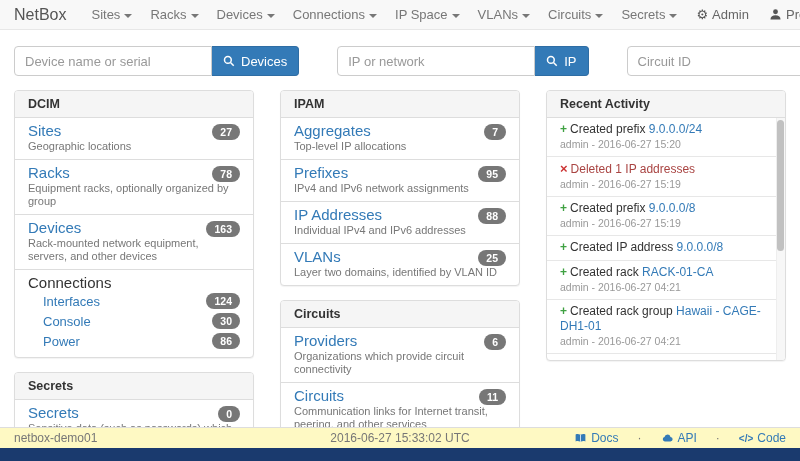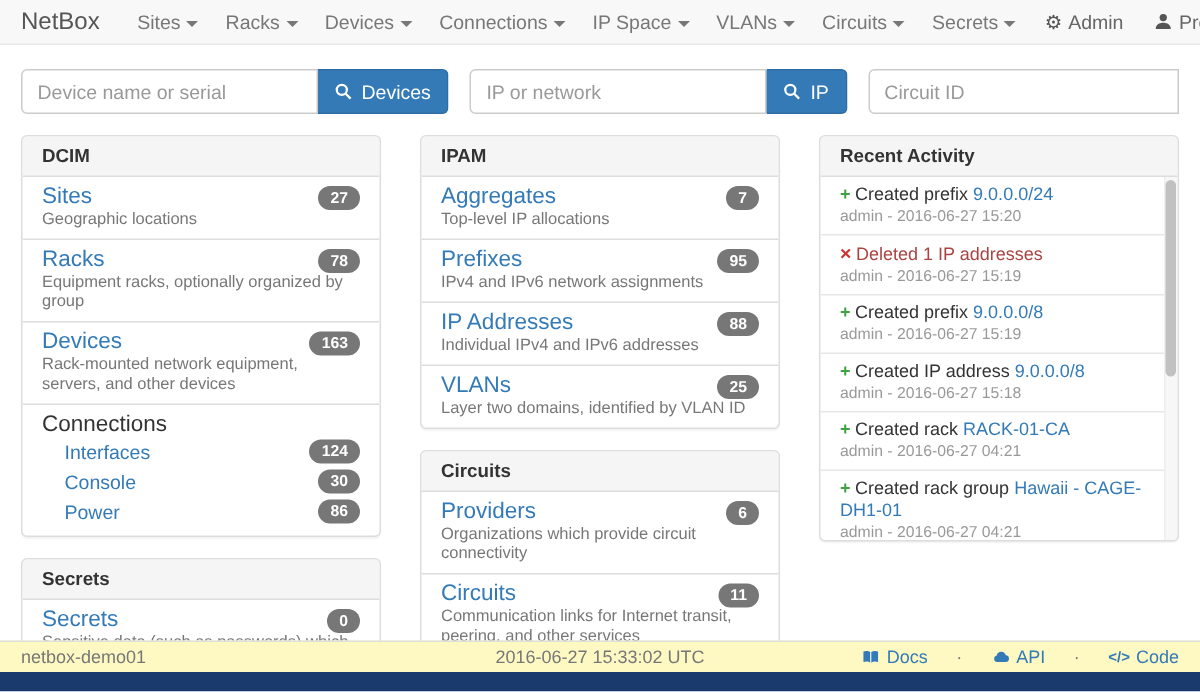--- a/index.html
+++ b/index.html
@@ -21,21 +21,21 @@
   }
   .caret {
     display: inline-block; width: 0; height: 0; margin-top: 2px;
     border-top: 4px solid #777; border-left: 4px solid transparent; border-right: 4px solid transparent;
   }
   .nav-right { margin-left: auto; display: flex; align-items: center; }
   .nav-right .nav-item { color: #666; padding: 0 10px; }
   .nav-icon { display: inline-flex; width: 13px; height: 13px; }
   .gear-glyph { font-size: 13px; line-height: 13px; color: #555; }
   
-  .search-row { display: flex; gap: 14px; padding: 16px 14px 0 14px; }
+  .search-row { display: flex; gap: 38px; padding: 16px 14px 0 14px; }
   .search-group { flex: 1; display: flex; }
   .search-group input {
     flex: 1; min-width: 0; height: 30px; border: 1px solid #ccc;
     border-radius: 4px 0 0 4px; padding: 0 10px; font-size: 13px; color: #555;
     font-family: "Liberation Sans", sans-serif; outline: none;
   }
   .search-group input::placeholder { color: #999; }
   .search-btn {
     height: 30px; background: #337ab7; border: 1px solid #2e6da4; color: #fff;
     border-left: none; border-radius: 0 4px 4px 0; font-size: 13px; padding: 0 11px;
@@ -276,21 +276,20 @@
         <div class="activity-item">
           <div class="act-line"><span class="act-icon cross">×</span><span class="deleted-text">Deleted 1 IP addresses</span></div>
           <div class="act-meta">admin - 2016-06-27 15:19</div>
         </div>
         <div class="activity-item">
           <div class="act-line"><span class="act-icon plus">+</span><span>Created prefix</span> <a class="act-link">9.0.0.0/8</a></div>
           <div class="act-meta">admin - 2016-06-27 15:19</div>
         </div>
         <div class="activity-item">
           <div class="act-line"><span class="act-icon plus">+</span><span>Created IP address</span> <a class="act-link">9.0.0.0/8</a></div>
-          <div class="act-meta">admin - 2016-06-27 15:18</div>
         </div>
         <div class="activity-item">
           <div class="act-line"><span class="act-icon plus">+</span><span>Created rack</span> <a class="act-link">RACK-01-CA</a></div>
           <div class="act-meta">admin - 2016-06-27 04:21</div>
         </div>
         <div class="activity-item">
           <div class="act-line"><span class="act-icon plus">+</span><span>Created rack group</span> <a class="act-link">Hawaii - CAGE-DH1-01</a></div>
           <div class="act-meta">admin - 2016-06-27 04:21</div>
         </div>
 

